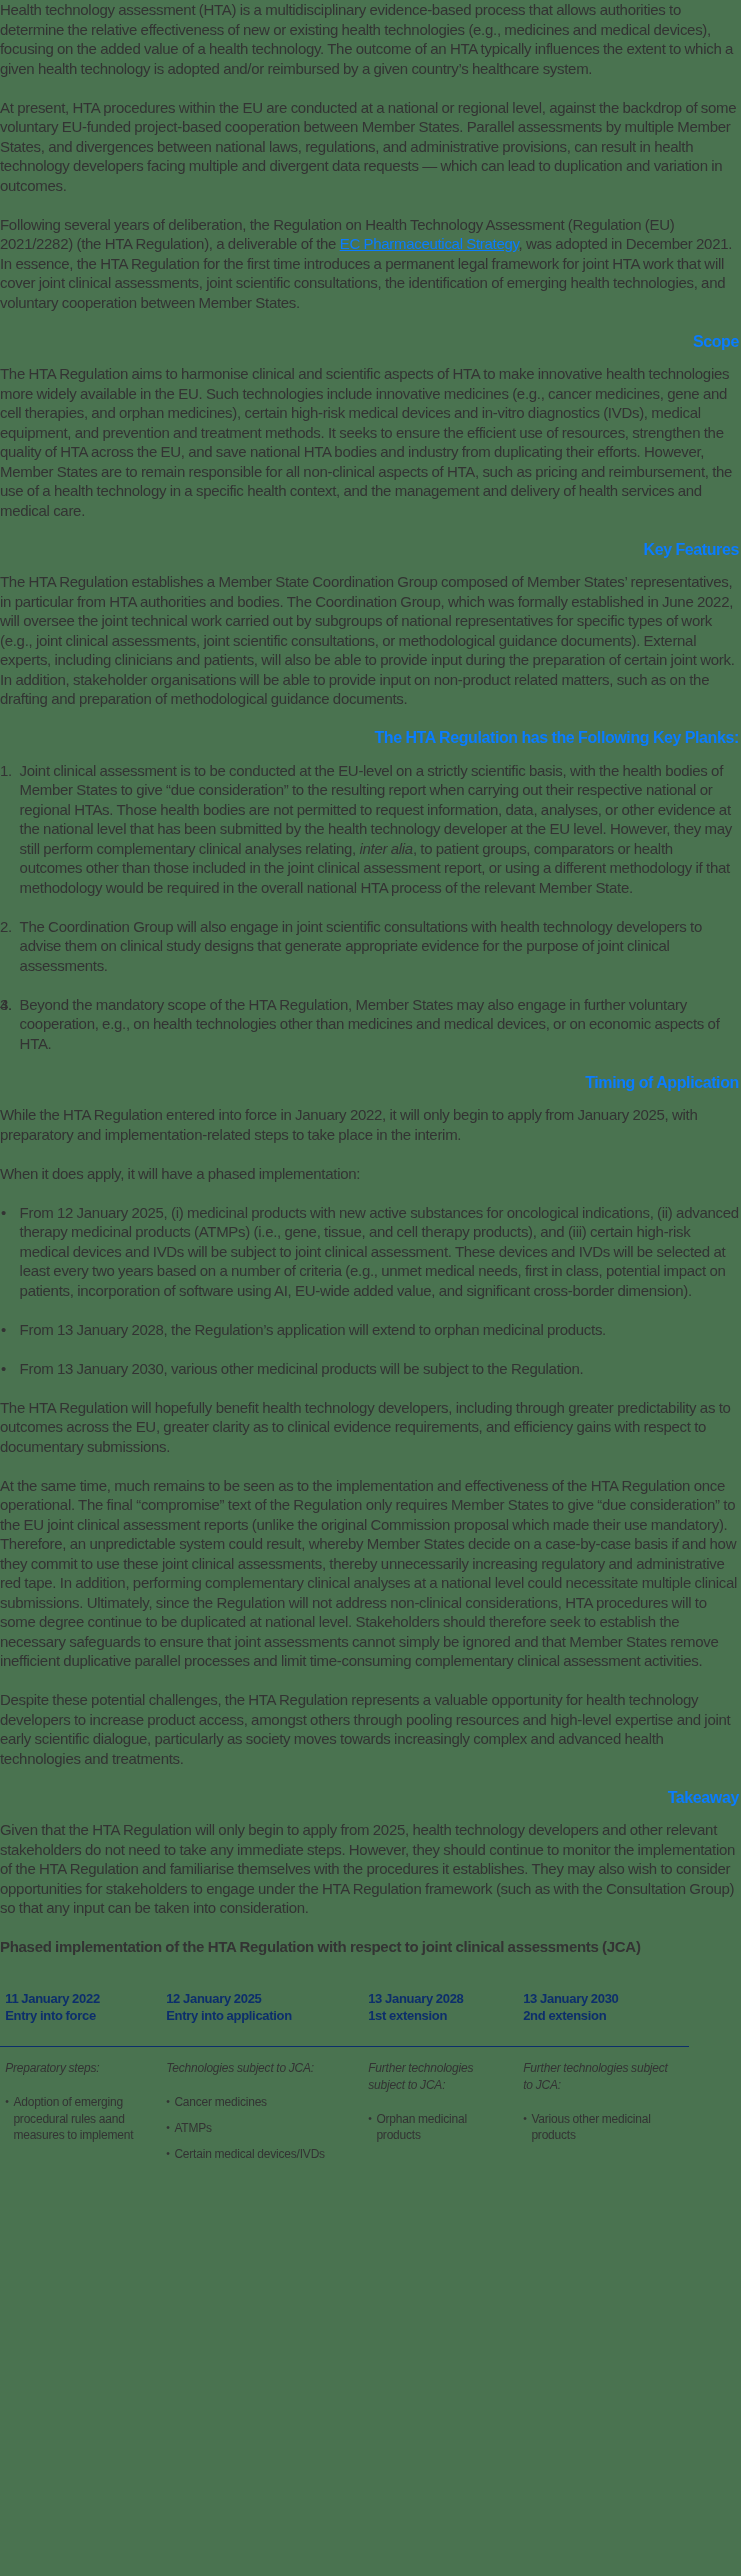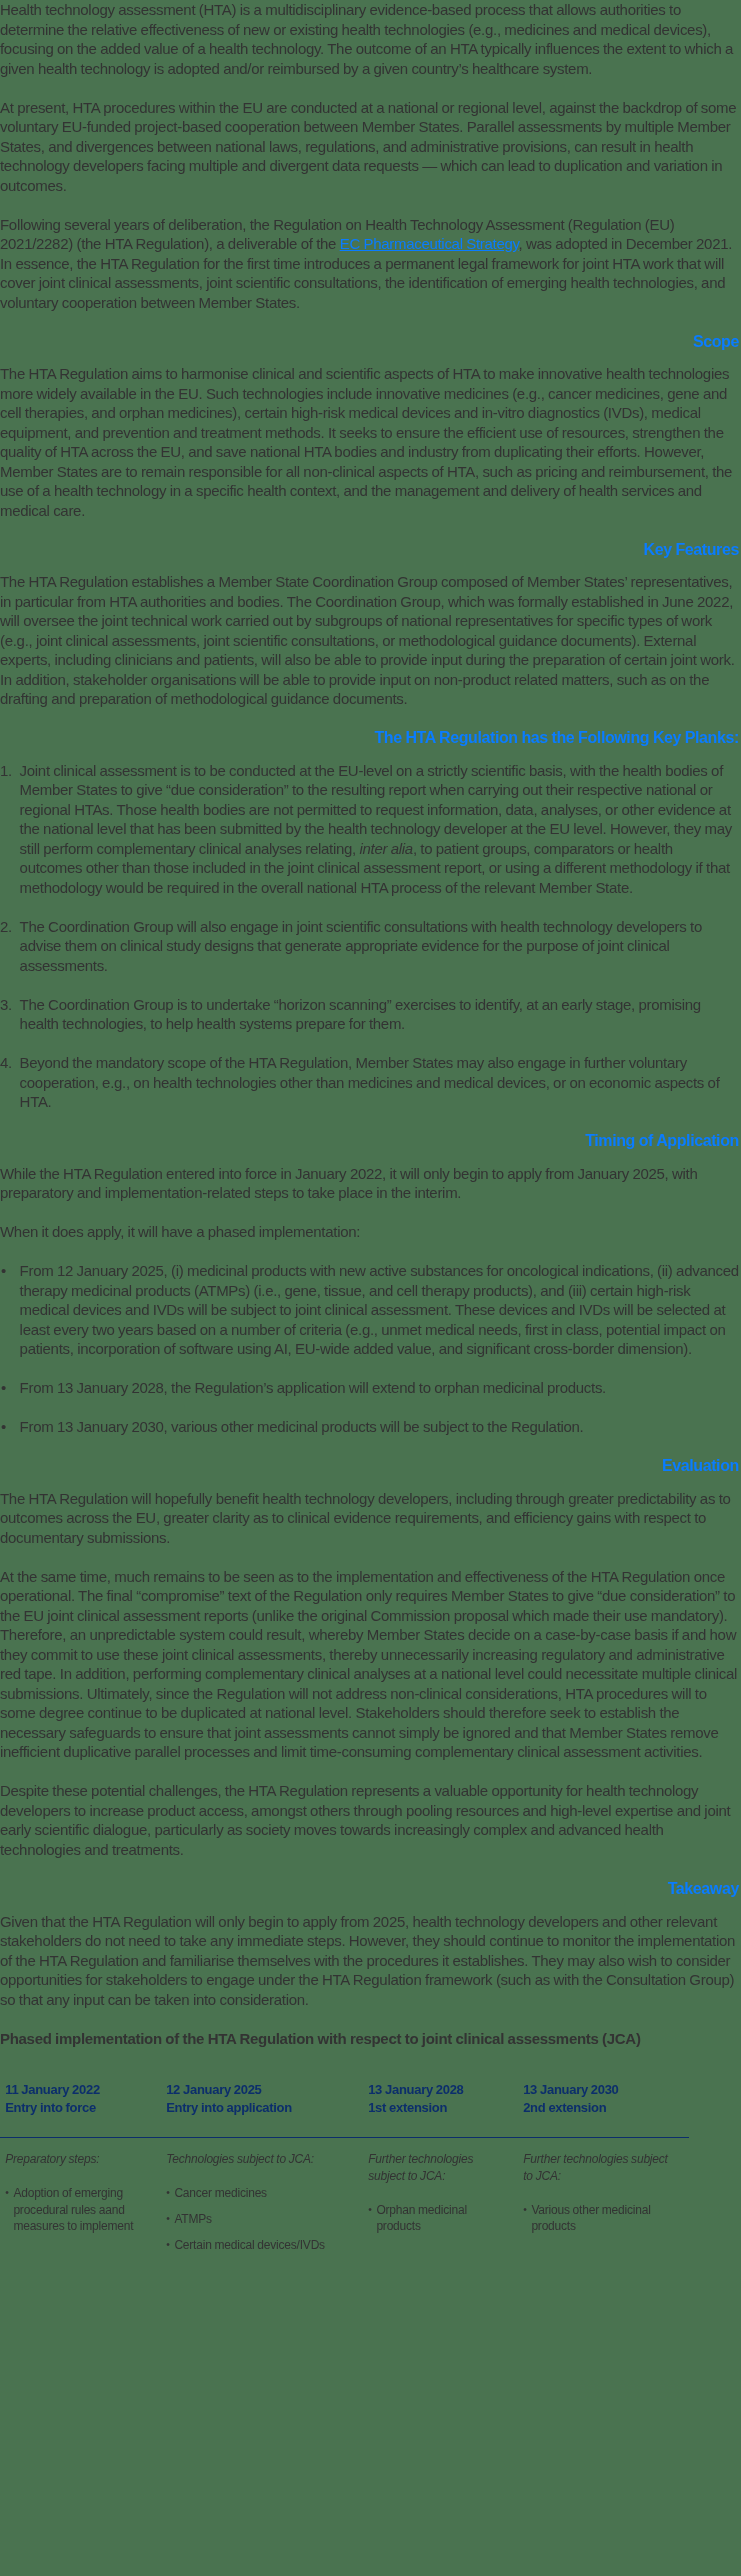--- a/index.html
+++ b/index.html
@@ -149,21 +149,20 @@
     <li>
       <span class="num">1.</span>
       <span>Joint clinical assessment is to be conducted at the EU-level on a strictly scientific basis, with the health bodies of Member States to give “due consideration” to the resulting report when carrying out their respective national or regional HTAs. Those health bodies are not permitted to request information, data, analyses, or other evidence at the national level that has been submitted by the health technology developer at the EU level. However, they may still perform complementary clinical analyses relating, </span><em>inter alia</em><span>, to patient groups, comparators or health outcomes other than those included in the joint clinical assessment report, or using a different methodology if that methodology would be required in the overall national HTA process of the relevant Member State.</span>
     </li>
     <li>
       <span class="num">2.</span>
       <span>The Coordination Group will also engage in joint scientific consultations with health technology developers to advise them on clinical study designs that generate appropriate evidence for the purpose of joint clinical assessments.</span>
     </li>
     <li>
       <span class="num">3.</span>
-      <span>The Coordination Group is to undertake “horizon scanning” exercises to identify, at an early stage, promising health technologies, to help health systems prepare for them.</span>
     </li>
     <li>
       <span class="num">4.</span>
       <span>Beyond the mandatory scope of the HTA Regulation, Member States may also engage in further voluntary cooperation, e.g., on health technologies other than medicines and medical devices, or on economic aspects of HTA.</span>
     </li>
   </ol>
 
   <h2 class="section-heading">Timing of Application</h2>
   <p>While the HTA Regulation entered into force in January 2022, it will only begin to apply from January 2025, with preparatory and implementation-related steps to take place in the interim.</p>
   <p>When it does apply, it will have a phased implementation:</p>
@@ -175,21 +174,20 @@
     <li>
       <span class="bullet">•</span>
       <span>From 13 January 2028, the Regulation’s application will extend to orphan medicinal products.</span>
     </li>
     <li>
       <span class="bullet">•</span>
       <span>From 13 January 2030, various other medicinal products will be subject to the Regulation.</span>
     </li>
   </ul>
 
-  <h2 class="section-heading">Evaluation</h2>
   <p>The HTA Regulation will hopefully benefit health technology developers, including through greater predictability as to outcomes across the EU, greater clarity as to clinical evidence requirements, and efficiency gains with respect to documentary submissions.</p>
   <p>At the same time, much remains to be seen as to the implementation and effectiveness of the HTA Regulation once operational. The final “compromise” text of the Regulation only requires Member States to give “due consideration” to the EU joint clinical assessment reports (unlike the original Commission proposal which made their use mandatory). Therefore, an unpredictable system could result, whereby Member States decide on a case-by-case basis if and how they commit to use these joint clinical assessments, thereby unnecessarily increasing regulatory and administrative red tape. In addition, performing complementary clinical analyses at a national level could necessitate multiple clinical submissions. Ultimately, since the Regulation will not address non-clinical considerations, HTA procedures will to some degree continue to be duplicated at national level. Stakeholders should therefore seek to establish the necessary safeguards to ensure that joint assessments cannot simply be ignored and that Member States remove inefficient duplicative parallel processes and limit time-consuming complementary clinical assessment activities.</p>
   <p>Despite these potential challenges, the HTA Regulation represents a valuable opportunity for health technology developers to increase product access, amongst others through pooling resources and high-level expertise and joint early scientific dialogue, particularly as society moves towards increasingly complex and advanced health technologies and treatments.</p>
 
   <h2 class="section-heading">Takeaway</h2>
   <p>Given that the HTA Regulation will only begin to apply from 2025, health technology developers and other relevant stakeholders do not need to take any immediate steps. However, they should continue to monitor the implementation of the HTA Regulation and familiarise themselves with the procedures it establishes. They may also wish to consider opportunities for stakeholders to engage under the HTA Regulation framework (such as with the Consultation Group) so that any input can be taken into consideration.</p>
 
   <div class="figure-title">Phased implementation of the HTA Regulation with respect to joint clinical assessments (JCA)</div>
 
   <div class="timeline">

